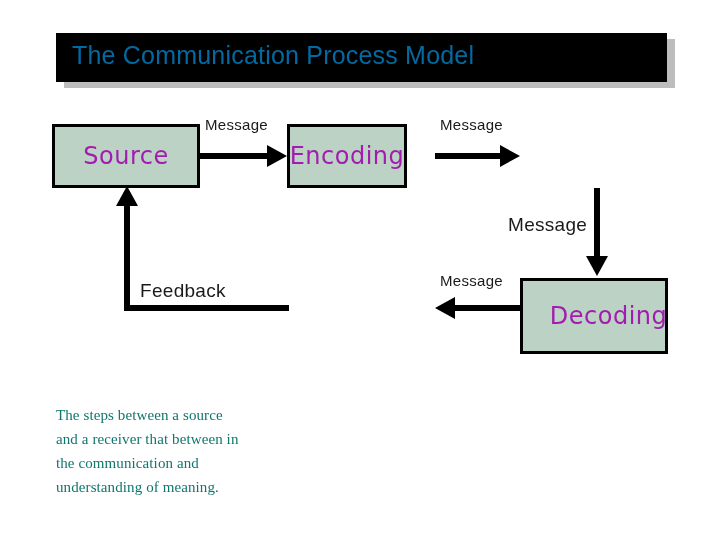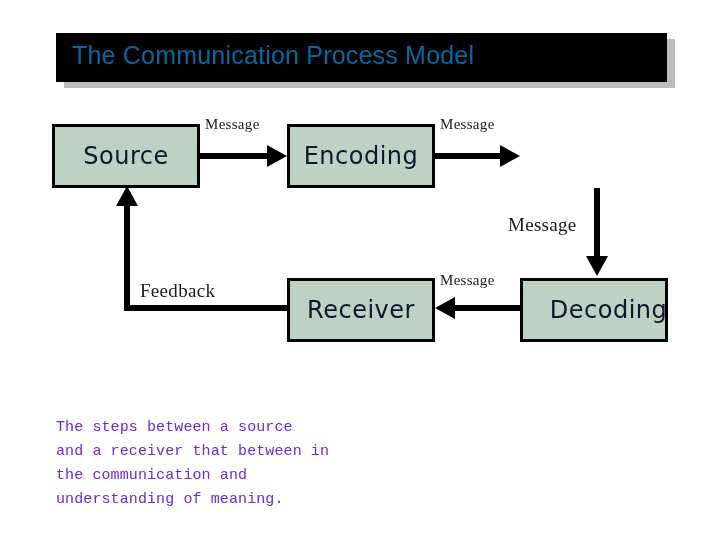--- a/index.html
+++ b/index.html
@@ -33,28 +33,28 @@
 
   
   .node{
     position:absolute;
     background:#bcd2c4;
     border:3px solid #000000;
     box-sizing:border-box;
     display:flex;align-items:center;justify-content:center;
     font-family:"DejaVu Sans", sans-serif;
     font-size:24px;
-    color:#0f172a;
+    color:#a21caf;
     letter-spacing:0.5px;
   }
 
   
   .edge-label{
     position:absolute;
-    font-family:Liberation Serif, serif;
+    font-family:Liberation Sans, sans-serif;
     font-size:15px;
     color:#1a1a1a;
     white-space:nowrap;
     letter-spacing:0.3px;
   }
   .edge-label.big{ font-size:19px; }
 
   
   .h-line{position:absolute;height:6px;background:#000;}
   .v-line{position:absolute;width:6px;background:#000;}
@@ -87,52 +87,49 @@
   .def-term{
     position:absolute;left:56px;top:372px;
     font-family:"DejaVu Serif", serif;
     font-weight:bold;
     font-size:17px;
     color:#111;
     letter-spacing:0.2px;
     white-space:nowrap;
   }
   .def-body{
-    position:absolute;left:56px;top:416px;width:300px;
-    font-family:Liberation Mono, monospace;
+    position:absolute;left:56px;top:403px;width:300px;
+    font-family:Liberation Serif, serif;
     font-size:15px;
     line-height:24px;
-    color:#6d28d9;
+    color:#0f766e;
     letter-spacing:0.1px;
   }
   .def-body div{white-space:nowrap;}
 </style>
 </head>
 <body>
 
 <div id="slide">
 
   <div class="title-shadow"></div>
   <div class="title-bar"></div>
   <div class="title-text">The Communication Process Model</div>
 
   <div class="node" style="left:52px;top:124px;width:148px;height:64px;">
     <span>Source</span>
   </div>
 
-  <div class="node" style="left:287px;top:124px;width:148px;height:64px;">
+  <div class="node" style="left:287px;top:124px;width:120px;height:64px;">
     <span>Encoding</span>
   </div>
 
 
-  <div class="node" style="left:287px;top:278px;width:148px;height:64px;">
-    <span>Receiver</span>
-  </div>
 
-  <div class="node" style="left:520px;top:278px;width:148px;height:64px;padding-left:29px;">
+  <div class="node" style="left:520px;top:278px;width:148px;height:76px;padding-left:29px;">
     <span>Decoding</span>
   </div>
 
   <div class="h-line" style="left:200px;top:153px;width:68px;"></div>
   <div class="head-right" style="left:267px;top:145px;"></div>
   <div class="edge-label" style="left:205px;top:116px;">Message</div>
 
   <div class="h-line" style="left:435px;top:153px;width:66px;"></div>
   <div class="head-right" style="left:500px;top:145px;"></div>
   <div class="edge-label" style="left:440px;top:116px;">Message</div>

